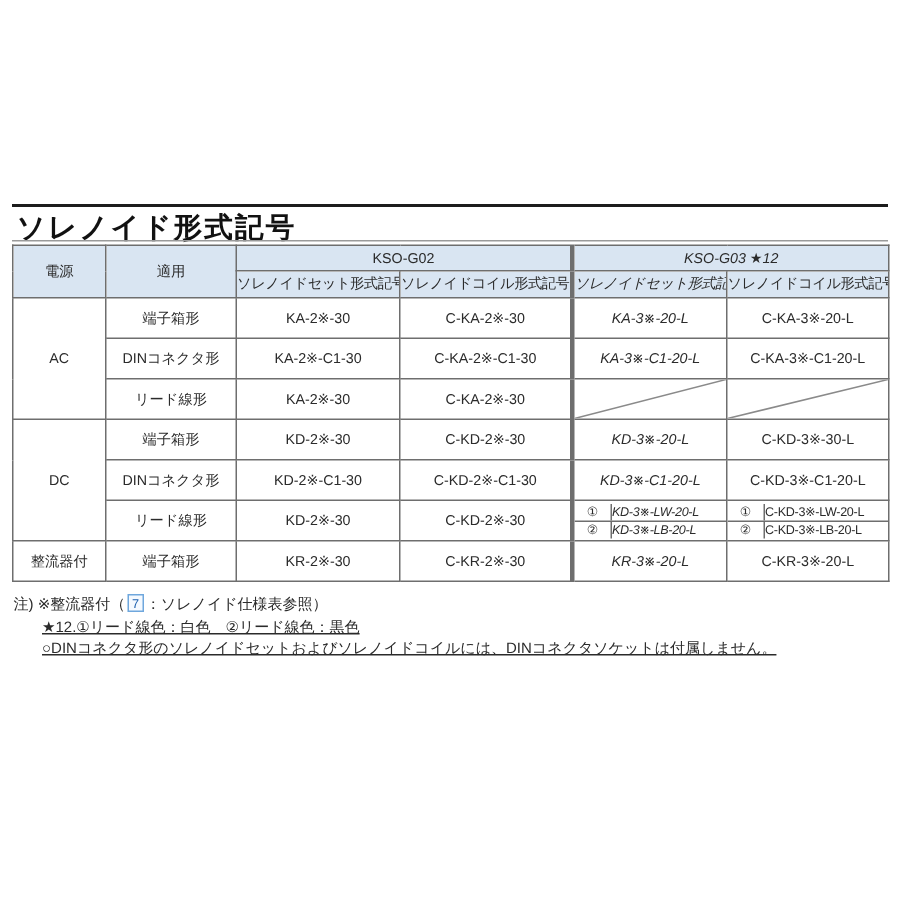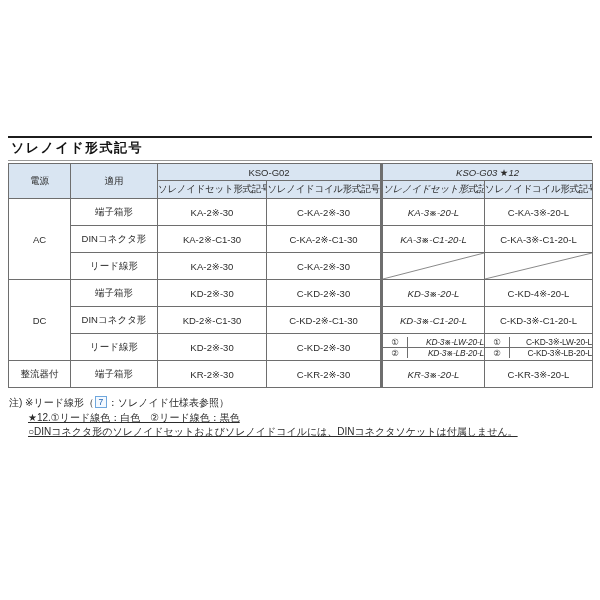--- a/index.html
+++ b/index.html
@@ -1,21 +1,21 @@
 <!DOCTYPE html>
 <html><head>
 <meta charset="utf-8">
 <style>
   html,body{margin:0;padding:0;background:#ffffff;}
   .page{
     position:relative;width:600px;height:600px;background:#ffffff;overflow:hidden;
     font-family:"Liberation Sans","DejaVu Sans",sans-serif;color:#2b2b2b;
   }
   .top-rule{position:absolute;left:8px;top:136px;width:584px;height:2px;background:#1c1c1c;}
-  .page-title{position:absolute;left:11px;top:139px;font-size:13px;font-weight:bold;color:#111;letter-spacing:1.5px;}
+  .page-title{position:absolute;left:11px;top:139px;font-size:19px;font-weight:bold;color:#111;letter-spacing:1.5px;}
   .title-rule{position:absolute;left:8px;top:160px;width:584px;height:1px;background:#9a9a9a;}
 
   table.spec{
     position:absolute;left:8px;top:163px;width:584px;
     border-collapse:collapse;table-layout:fixed;
   }
   table.spec th,table.spec td{
     border:1px solid #6e6e6e;padding:0;text-align:center;vertical-align:middle;
     font-weight:normal;font-size:9.5px;color:#2b2b2b;white-space:nowrap;overflow:hidden;
   }
@@ -30,21 +30,21 @@
   td.diag svg{position:absolute;left:0;top:0;width:100%;height:100%;display:block;}
 
   td.splitcell{padding:0;}
   .split{display:flex;flex-direction:column;height:100%;}
   .split-row{flex:1;display:flex;align-items:center;}
   .split-row + .split-row{border-top:1px solid #6e6e6e;}
   .numbox{
     width:24px;flex:0 0 24px;height:100%;display:flex;align-items:center;justify-content:center;
     border-right:1px solid #6e6e6e;font-size:8.5px;color:#2b2b2b;
   }
-  .splitcode{flex:1;text-align:right;font-size:8.4px;letter-spacing:-0.2px;}
+  .splitcode{flex:1;text-align:left;font-size:8.4px;letter-spacing:-0.2px;}
 
   .notes{position:absolute;left:9px;top:396px;font-size:10px;line-height:14.6px;color:#2b2b2b;}
   .note-line{white-space:nowrap;}
   .note-indent{padding-left:19px;text-decoration:underline;}
   .refbox{
     display:inline-block;border:1px solid #6fa7dd;color:#1f62b0;background:#f4f9ff;
     font-size:8.5px;line-height:10px;padding:0 2.5px;margin:0 1px;vertical-align:1px;
   }
 </style>
 </head>
@@ -109,21 +109,21 @@
               <line x1="0" y1="100" x2="100" y2="0" stroke="#8a8a8a" stroke-width="1" vector-effect="non-scaling-stroke"></line>
             </svg>
         </td>
       </tr>
       <tr class="brow">
         <td rowspan="3">DC</td>
         <td>端子箱形</td>
         <td>KD-2※-30</td>
         <td>C-KD-2※-30</td>
         <td class="sep">KD-3※-20-L</td>
-        <td>C-KD-4※-20-L</td>
+        <td>C-KD-3※-30-L</td>
       </tr>
       <tr class="brow">
         <td>DINコネクタ形</td>
         <td>KD-2※-C1-30</td>
         <td>C-KD-2※-C1-30</td>
         <td class="sep">KD-3※-C1-20-L</td>
         <td>C-KD-3※-C1-20-L</td>
       </tr>
       <tr class="brow">
         <td>リード線形</td>
@@ -160,19 +160,19 @@
         <td>KR-2※-30</td>
         <td>C-KR-2※-30</td>
         <td class="sep">KR-3※-20-L</td>
         <td>C-KR-3※-20-L</td>
       </tr>
     </tbody>
   </table>
 
   <div class="notes">
     <div class="note-line">
-      <span>注) ※リード線形（</span><span class="refbox">7</span><span>：ソレノイド仕様表参照）</span>
+      <span>注) ※整流器付（</span><span class="refbox">7</span><span>：ソレノイド仕様表参照）</span>
     </div>
     <div class="note-line note-indent">★12.①リード線色：白色　②リード線色：黒色</div>
     <div class="note-line note-indent">○DINコネクタ形のソレノイドセットおよびソレノイドコイルには、DINコネクタソケットは付属しません。</div>
   </div>
 
 </div>
 
 </body></html>

